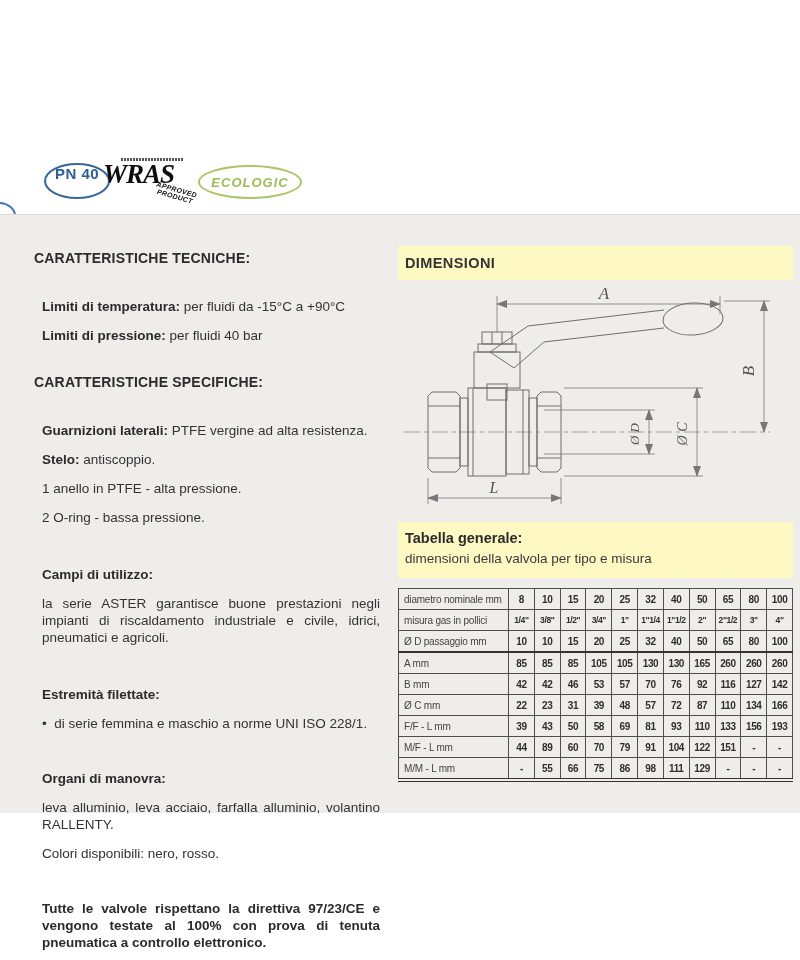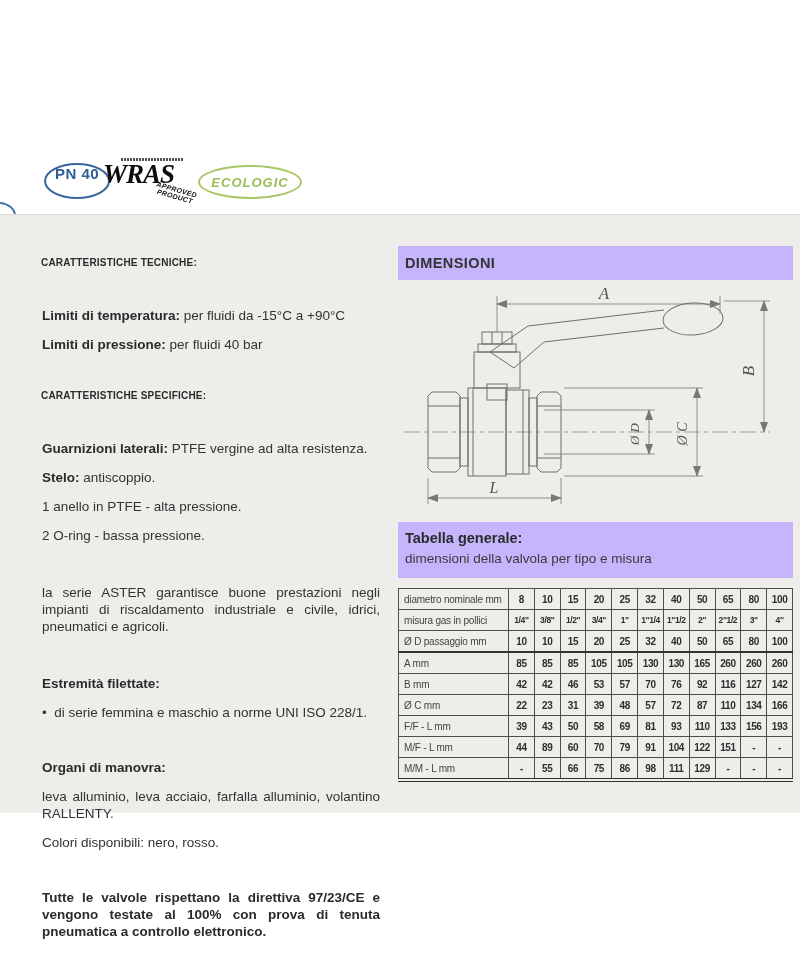--- a/index.html
+++ b/index.html
@@ -45,30 +45,30 @@
     border:2px solid #4878ad;border-radius:50%;background:transparent;
   }
   
   .panel{
     position:absolute;left:0;top:214px;width:800px;height:598px;
     background:#efedea;border-top:1px solid #dedcd9;
   }
   
   .left-col{position:absolute;left:30px;top:246px;width:362px;}
   .left-col h3{
-    margin:11px;font-size:10px;font-weight:bold;color:#2b2b2b;letter-spacing:.2px;
+    margin:4px;font-size:14px;font-weight:bold;color:#2b2b2b;letter-spacing:.2px;
   }
   .left-col p{margin:12px;font-size:13.5px;line-height:17px;color:#333;}
   .left-col b{color:#2b2b2b;}
   .just{text-align:justify;}    .sp14{height:14px;}
   .sp16{height:16px;}
   
   .right-col{position:absolute;left:398px;top:246px;width:395px;height:560px;}
   .band{
-    position:absolute;left:0;width:395px;background:#c4b5fd;
+    position:absolute;left:0;width:395px;background:#fef9c3;
   }
   .band-dim{top:0;height:34px;display:flex;align-items:center;}
   .band-dim .t{font-size:14.5px;font-weight:bold;color:#333;letter-spacing:.4px;padding-left:7px;}
   .band-tab{top:276px;height:56px;padding-left:7px;box-sizing:border-box;}
   .band-tab .t{font-size:14.5px;font-weight:bold;color:#2b2b2b;margin-top:8px;}
   .band-tab .s{font-size:13.5px;color:#3a3a3a;margin-top:5px;}
   .drawing{position:absolute;left:4px;top:42px;}
   
   .dim-table{
     position:absolute;left:0;top:342px;width:395px;
@@ -116,20 +116,21 @@
   <p><b>Limiti di temperatura:</b><span> per fluidi   da -15°C a +90°C</span></p>
   <p><b>Limiti di pressione:</b><span> per fluidi 40 bar</span></p>
   <div class="sp14"></div>
   <h3>CARATTERISTICHE SPECIFICHE:</h3>
   <div class="sp16"></div>
   <p><b>Guarnizioni laterali:</b><span> PTFE vergine ad alta resistenza.</span></p>
   <p><b>Stelo:</b><span> antiscoppio.</span></p>
   <p>1 anello in PTFE - alta pressione.</p>
   <p>2 O-ring - bassa pressione.</p>
   <div class="sp16"></div>
+  <p><b>Campi di utilizzo:</b></p>
   <p class="just">la serie ASTER garantisce buone prestazioni negli impianti di riscaldamento industriale e civile, idrici, pneumatici e agricoli.</p>
   <div class="sp16"></div>
   <p><b>Estremità filettate:</b></p>
   <p><span>•</span>&nbsp;&nbsp;<span>di serie  femmina e maschio a norme UNI ISO 228/1.</span></p>
   <div class="sp14"></div>
   <p><b>Organi di manovra:</b></p>
   <p class="just">leva alluminio, leva acciaio, farfalla alluminio, volantino RALLENTY.</p>
   <p>Colori disponibili: nero, rosso.</p>
   <div class="sp14"></div>
   <p class="just"><b>Tutte le valvole rispettano la direttiva 97/23/CE e vengono testate al 100% con prova di tenuta pneumatica a controllo elettronico.</b></p>

